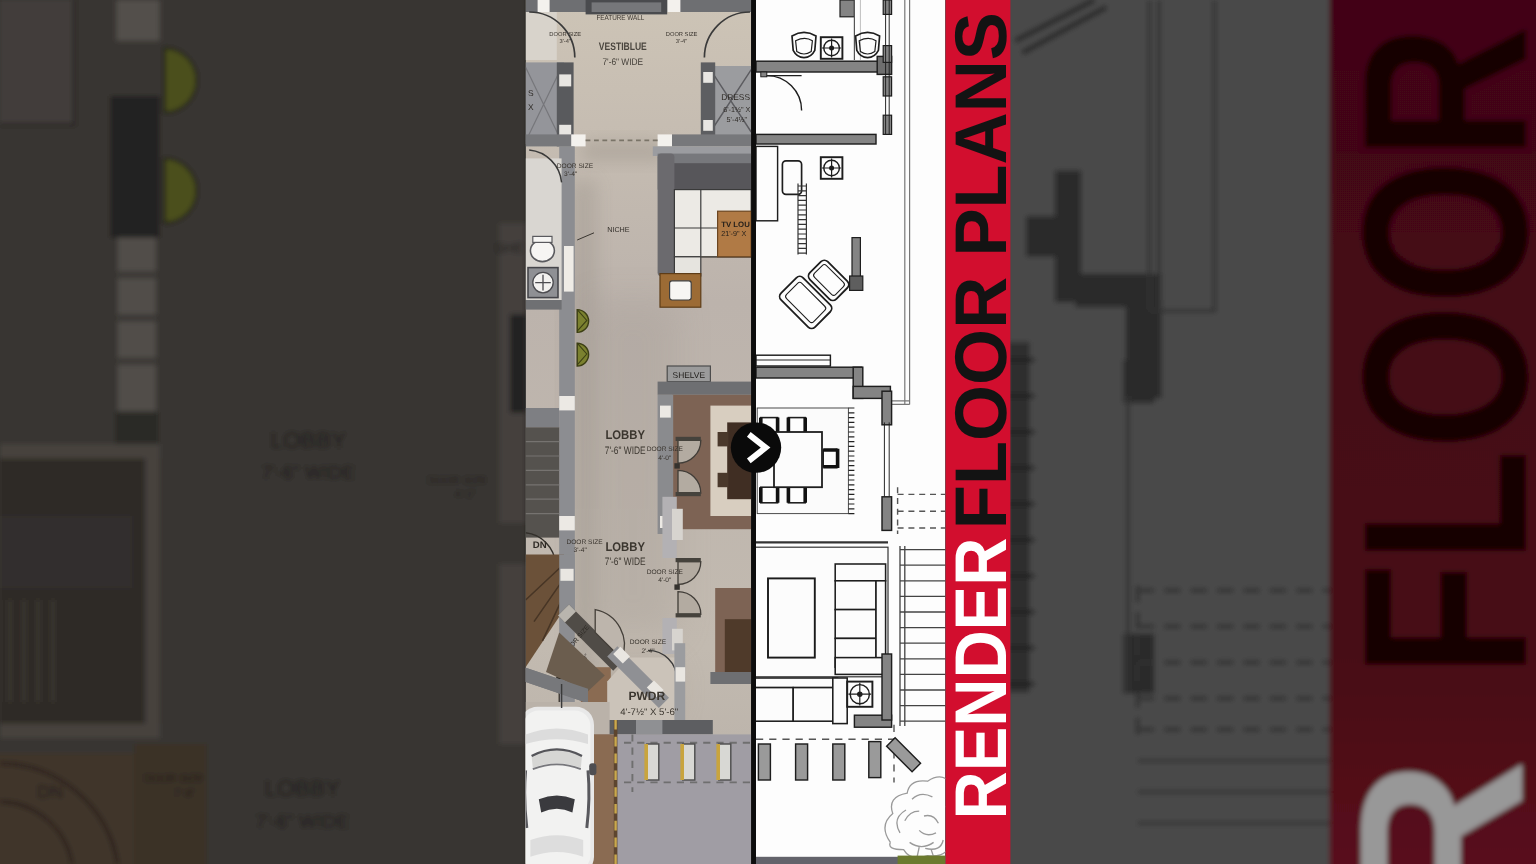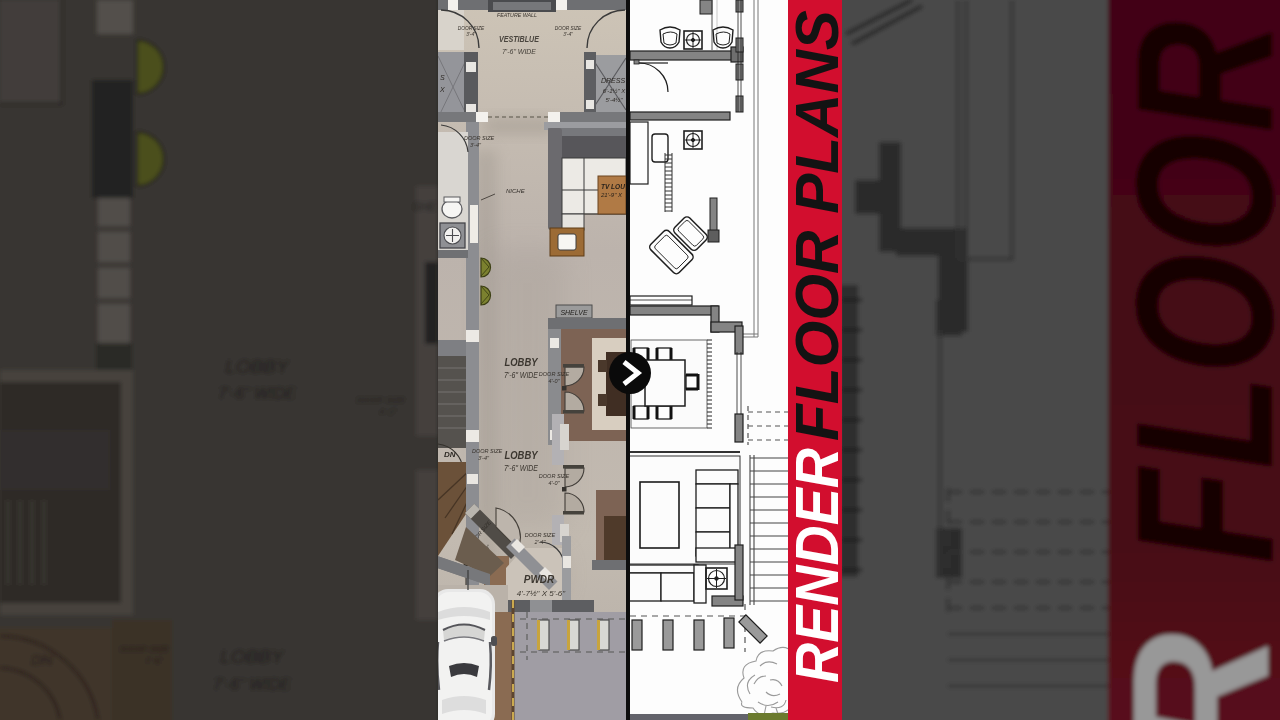--- a/index.html
+++ b/index.html
@@ -1,15 +1,15 @@
 <!DOCTYPE html>
 <html><head><meta charset="utf-8">
 <style>
 html,body{margin:0;padding:0;background:#000;}
-#page{position:relative;width:1280px;height:720px;overflow:hidden;font-family:"Liberation Sans",sans-serif;font-style:italic;}
+#page{position:relative;width:1280px;height:720px;overflow:hidden;font-family:"Liberation Sans",sans-serif;}
 svg text{font-family:"Liberation Sans",sans-serif;}
 </style></head>
 <body>
 <div id="page">
 <svg width="1280" height="720" viewBox="0 0 1280 720">
 <defs>
 <linearGradient id="bgRedGrad" x1="0" y1="0" x2="0" y2="1">
   <stop offset="0" stop-color="#420612"></stop>
   <stop offset="0.75" stop-color="#470814"></stop>
   <stop offset="1" stop-color="#5a0a1c"></stop>

